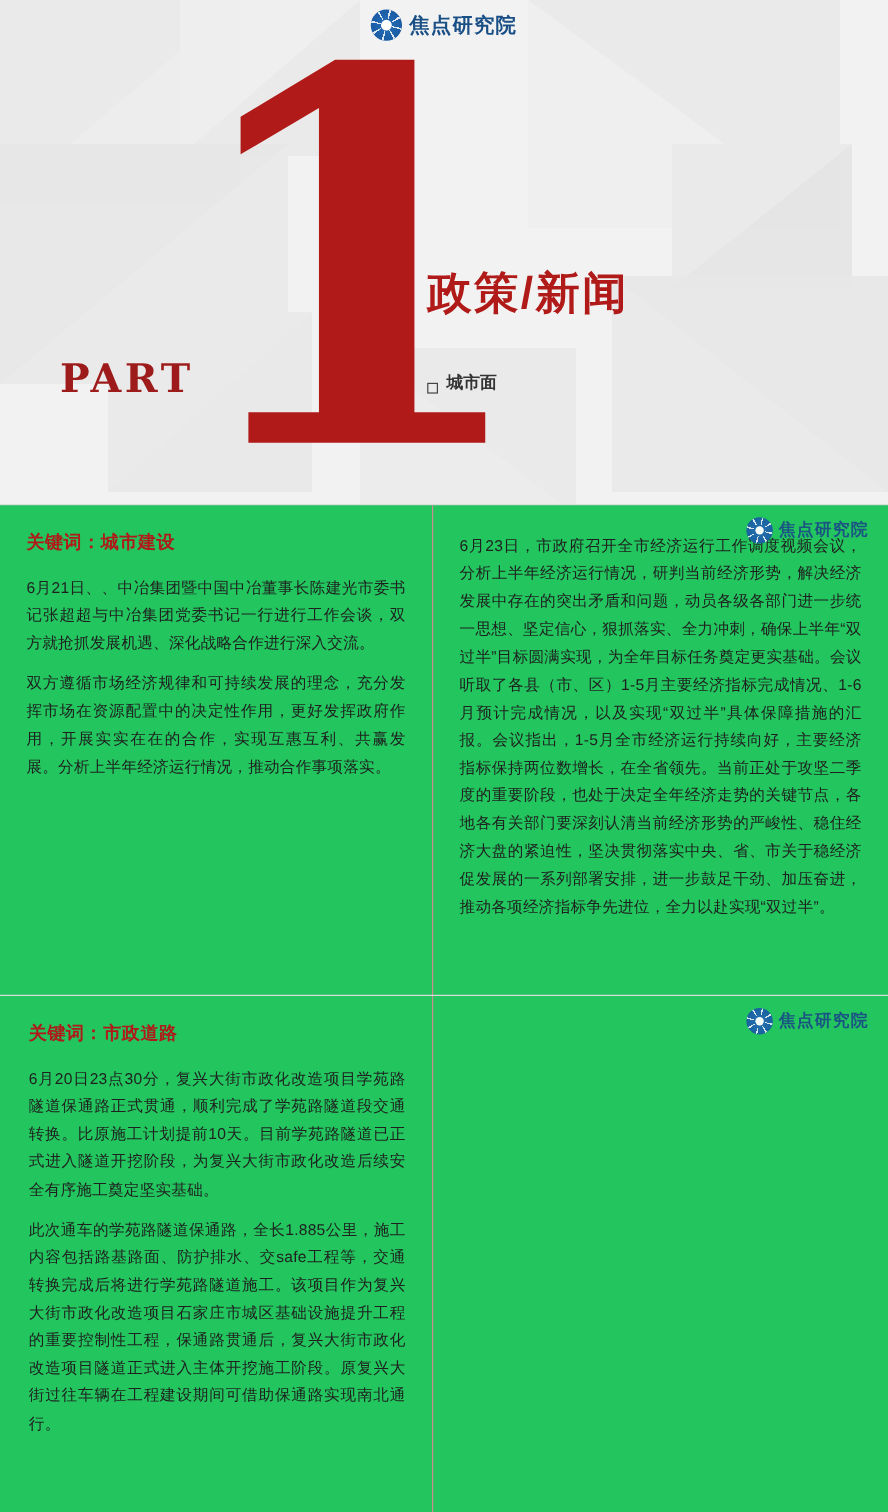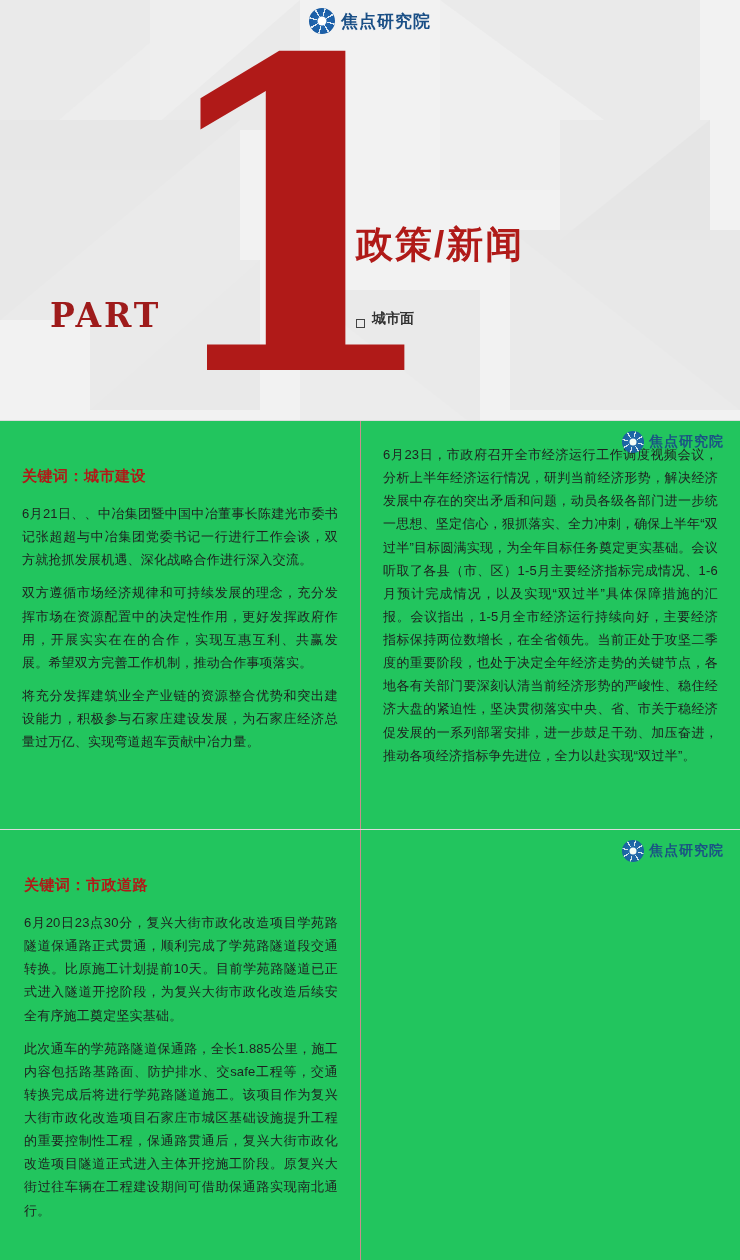--- a/index.html
+++ b/index.html
@@ -190,21 +190,20 @@
   }
   .cell-logo .logo-mark { width: 22px; height: 22px; }
   .cell-logo .logo-mark::before { width: 7px; height: 7px; }
   .cell-logo .logo-text { font-size: 14px; }
 
   .kw {
     font-size: 15px;
     font-weight: bold;
     color: #b01a18;
     margin-bottom: 16px;
-    margin-top: 24px;
     letter-spacing: 0.5px;
   }
   .para {
     font-size: 13px;
     line-height: 1.78;
     color: #1f1f1f;
     margin-bottom: 10px;
     text-align: justify;
     letter-spacing: 0.2px;
   }
@@ -238,22 +237,21 @@
     </div>
   </div>
 
   <div class="grid">
     <div class="vline"></div>
     <div class="hline"></div>
 
     <div class="cell c-tl">
       <div class="kw">关键词：城市建设</div>
       <div class="para">6月21日、、中冶集团暨中国中冶董事长陈建光市委书记张超超与中冶集团党委书记一行进行工作会谈，双方就抢抓发展机遇、深化战略合作进行深入交流。</div>
-      <div class="para">双方遵循市场经济规律和可持续发展的理念，充分发挥市场在资源配置中的决定性作用，更好发挥政府作用，开展实实在在的合作，实现互惠互利、共赢发展。希望双方完善工作机制，推动合作事项落实。</div>
-      <div class="para">将充分发挥建筑业全产业链的资源整合优势和突出建设能力，积极参与石家庄建设发展，为石家庄经济总量过万亿、实现弯道超车贡献中冶力量。</div>
+      <div class="para">双方遵循市场经济规律和可持续发展的理念，充分发挥市场在资源配置中的决定性作用，更好发挥政府作用，开展实实在在的合作，实现互惠互利、共赢发展。分析上半年经济运行情况，推动合作事项落实。</div>
     </div>
 
     <div class="cell c-tr">
       <div class="cell-logo">
         <span class="logo-mark"></span>
         <span class="logo-text">焦点研究院</span>
       </div>
       <div class="para">6月23日，市政府召开全市经济运行工作调度视频会议，分析上半年经济运行情况，研判当前经济形势，解决经济发展中存在的突出矛盾和问题，动员各级各部门进一步统一思想、坚定信心，狠抓落实、全力冲刺，确保上半年“双过半”目标圆满实现，为全年目标任务奠定更实基础。会议听取了各县（市、区）1-5月主要经济指标完成情况、1-6月预计完成情况，以及实现“双过半”具体保障措施的汇报。会议指出，1-5月全市经济运行持续向好，主要经济指标保持两位数增长，在全省领先。当前正处于攻坚二季度的重要阶段，也处于决定全年经济走势的关键节点，各地各有关部门要深刻认清当前经济形势的严峻性、稳住经济大盘的紧迫性，坚决贯彻落实中央、省、市关于稳经济促发展的一系列部署安排，进一步鼓足干劲、加压奋进，推动各项经济指标争先进位，全力以赴实现“双过半”。</div>
     </div>
 

